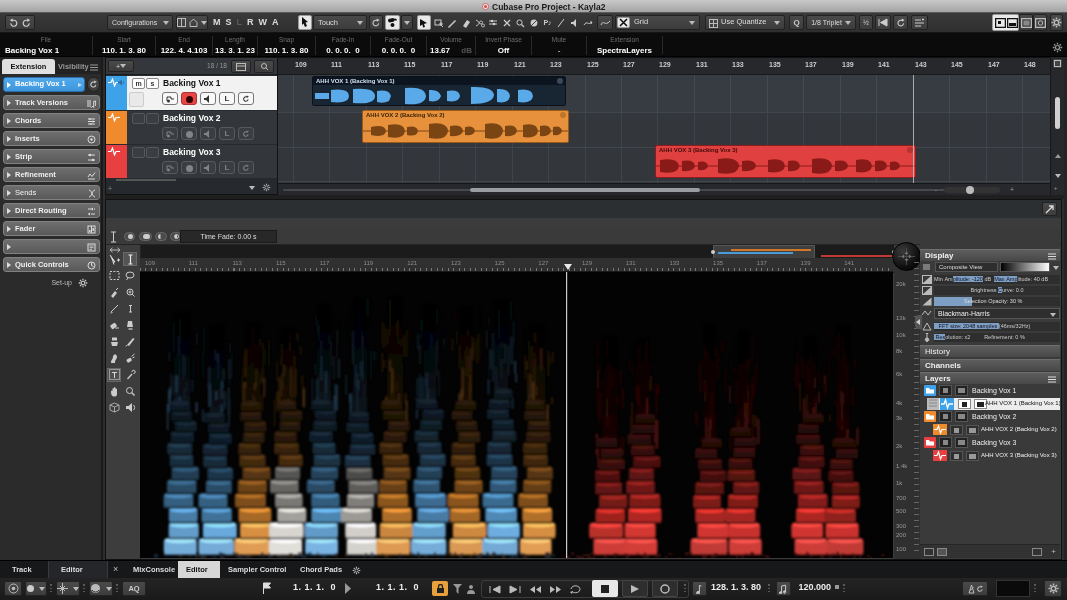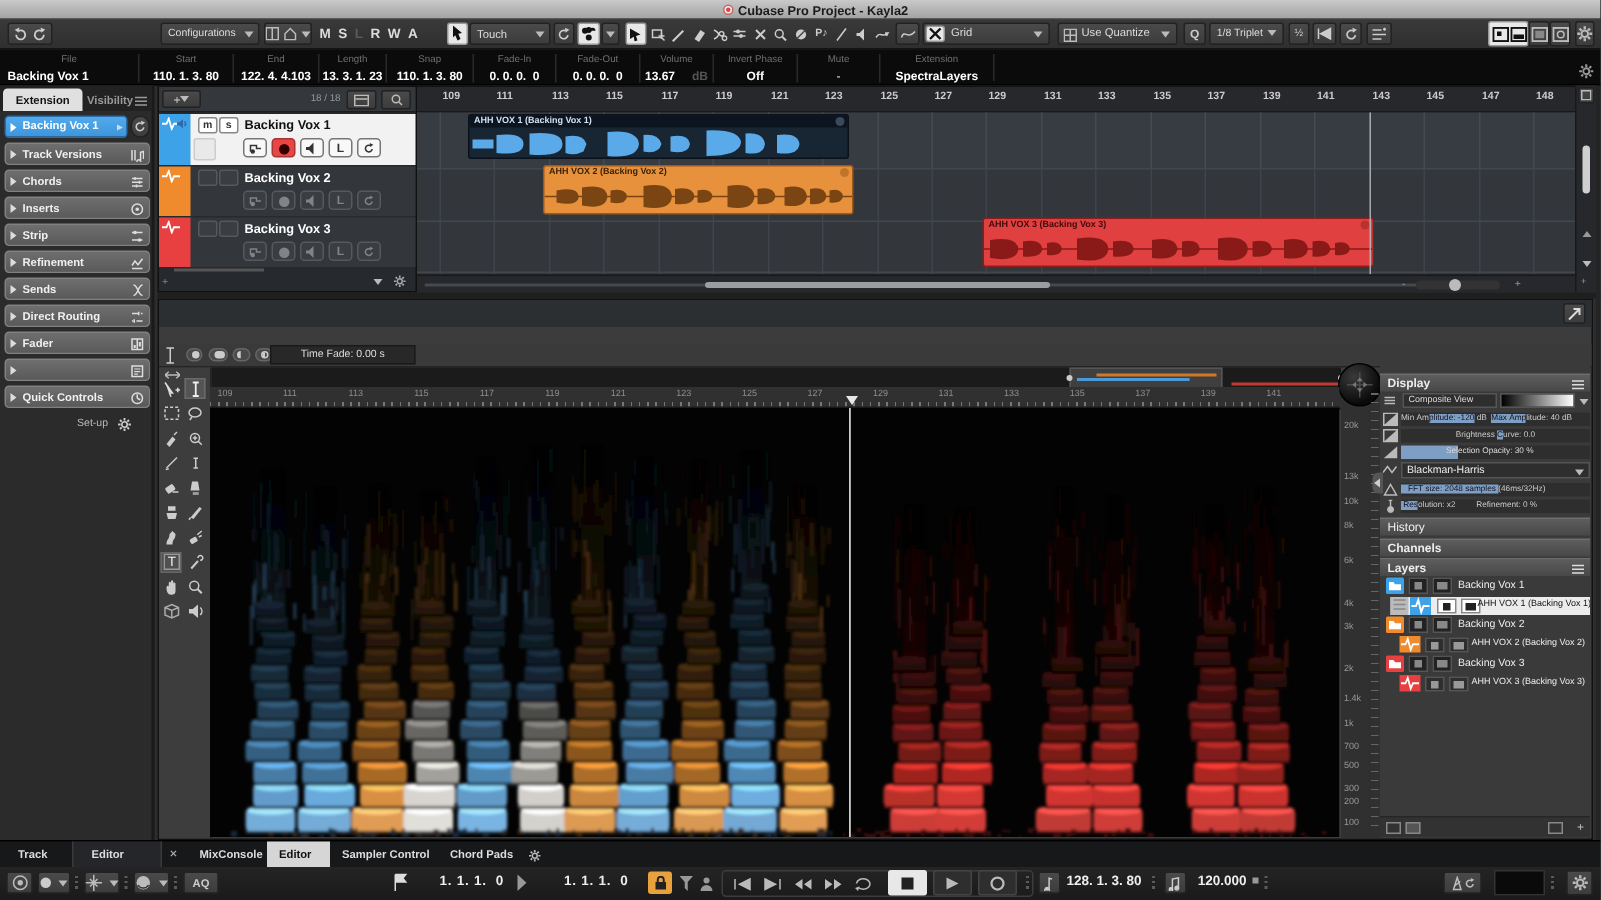--- a/index.html
+++ b/index.html
@@ -322,21 +322,21 @@
     <span style="position:absolute;left:11px;top:2px;font-size:7.5px;font-weight:bold;color:#f0f0f0">Refinement</span>
     <span style="position:absolute;right:3px;top:3px">
       <svg width="9" height="9">
         <path d="M1 6 L3 3 L5 5.5 L8 1.5" fill="none" stroke="#ddd"></path>
         <path d="M1 8 h7" stroke="#ddd"></path>
       </svg>
     </span>
   </div>
 <div class="abs" style="left:3px;top:185px;width:97px;height:15px;background:linear-gradient(#6e6e6e,#5a5a5a);border-radius:3px;border:1px solid #818181">
     <span style="position:absolute;left:3px;top:4px;width:0;height:0;border-left:4px solid #ddd;border-top:3.5px solid transparent;border-bottom:3.5px solid transparent"></span>
-    <span style="position:absolute;left:11px;top:2px;font-size:7.5px;font-weight:bold;color:#f0f0f0">Sends</span>
+    <span style="position:absolute;left:11px;top:2px;font-size:7.5px;font-weight:normal;color:#f0f0f0">Sends</span>
     <span style="position:absolute;right:3px;top:3px">
       <svg width="9" height="9">
         <path d="M2 1 C5 1 5 8 8 8 M2 8 C5 8 5 1 8 1" fill="none" stroke="#ddd"></path>
       </svg>
     </span>
   </div>
 <div class="abs" style="left:3px;top:203px;width:97px;height:15px;background:linear-gradient(#6e6e6e,#5a5a5a);border-radius:3px;border:1px solid #818181">
     <span style="position:absolute;left:3px;top:4px;width:0;height:0;border-left:4px solid #ddd;border-top:3.5px solid transparent;border-bottom:3.5px solid transparent"></span>
     <span style="position:absolute;left:11px;top:2px;font-size:7.5px;font-weight:bold;color:#f0f0f0">Direct Routing</span>
     <span style="position:absolute;right:3px;top:3px">

